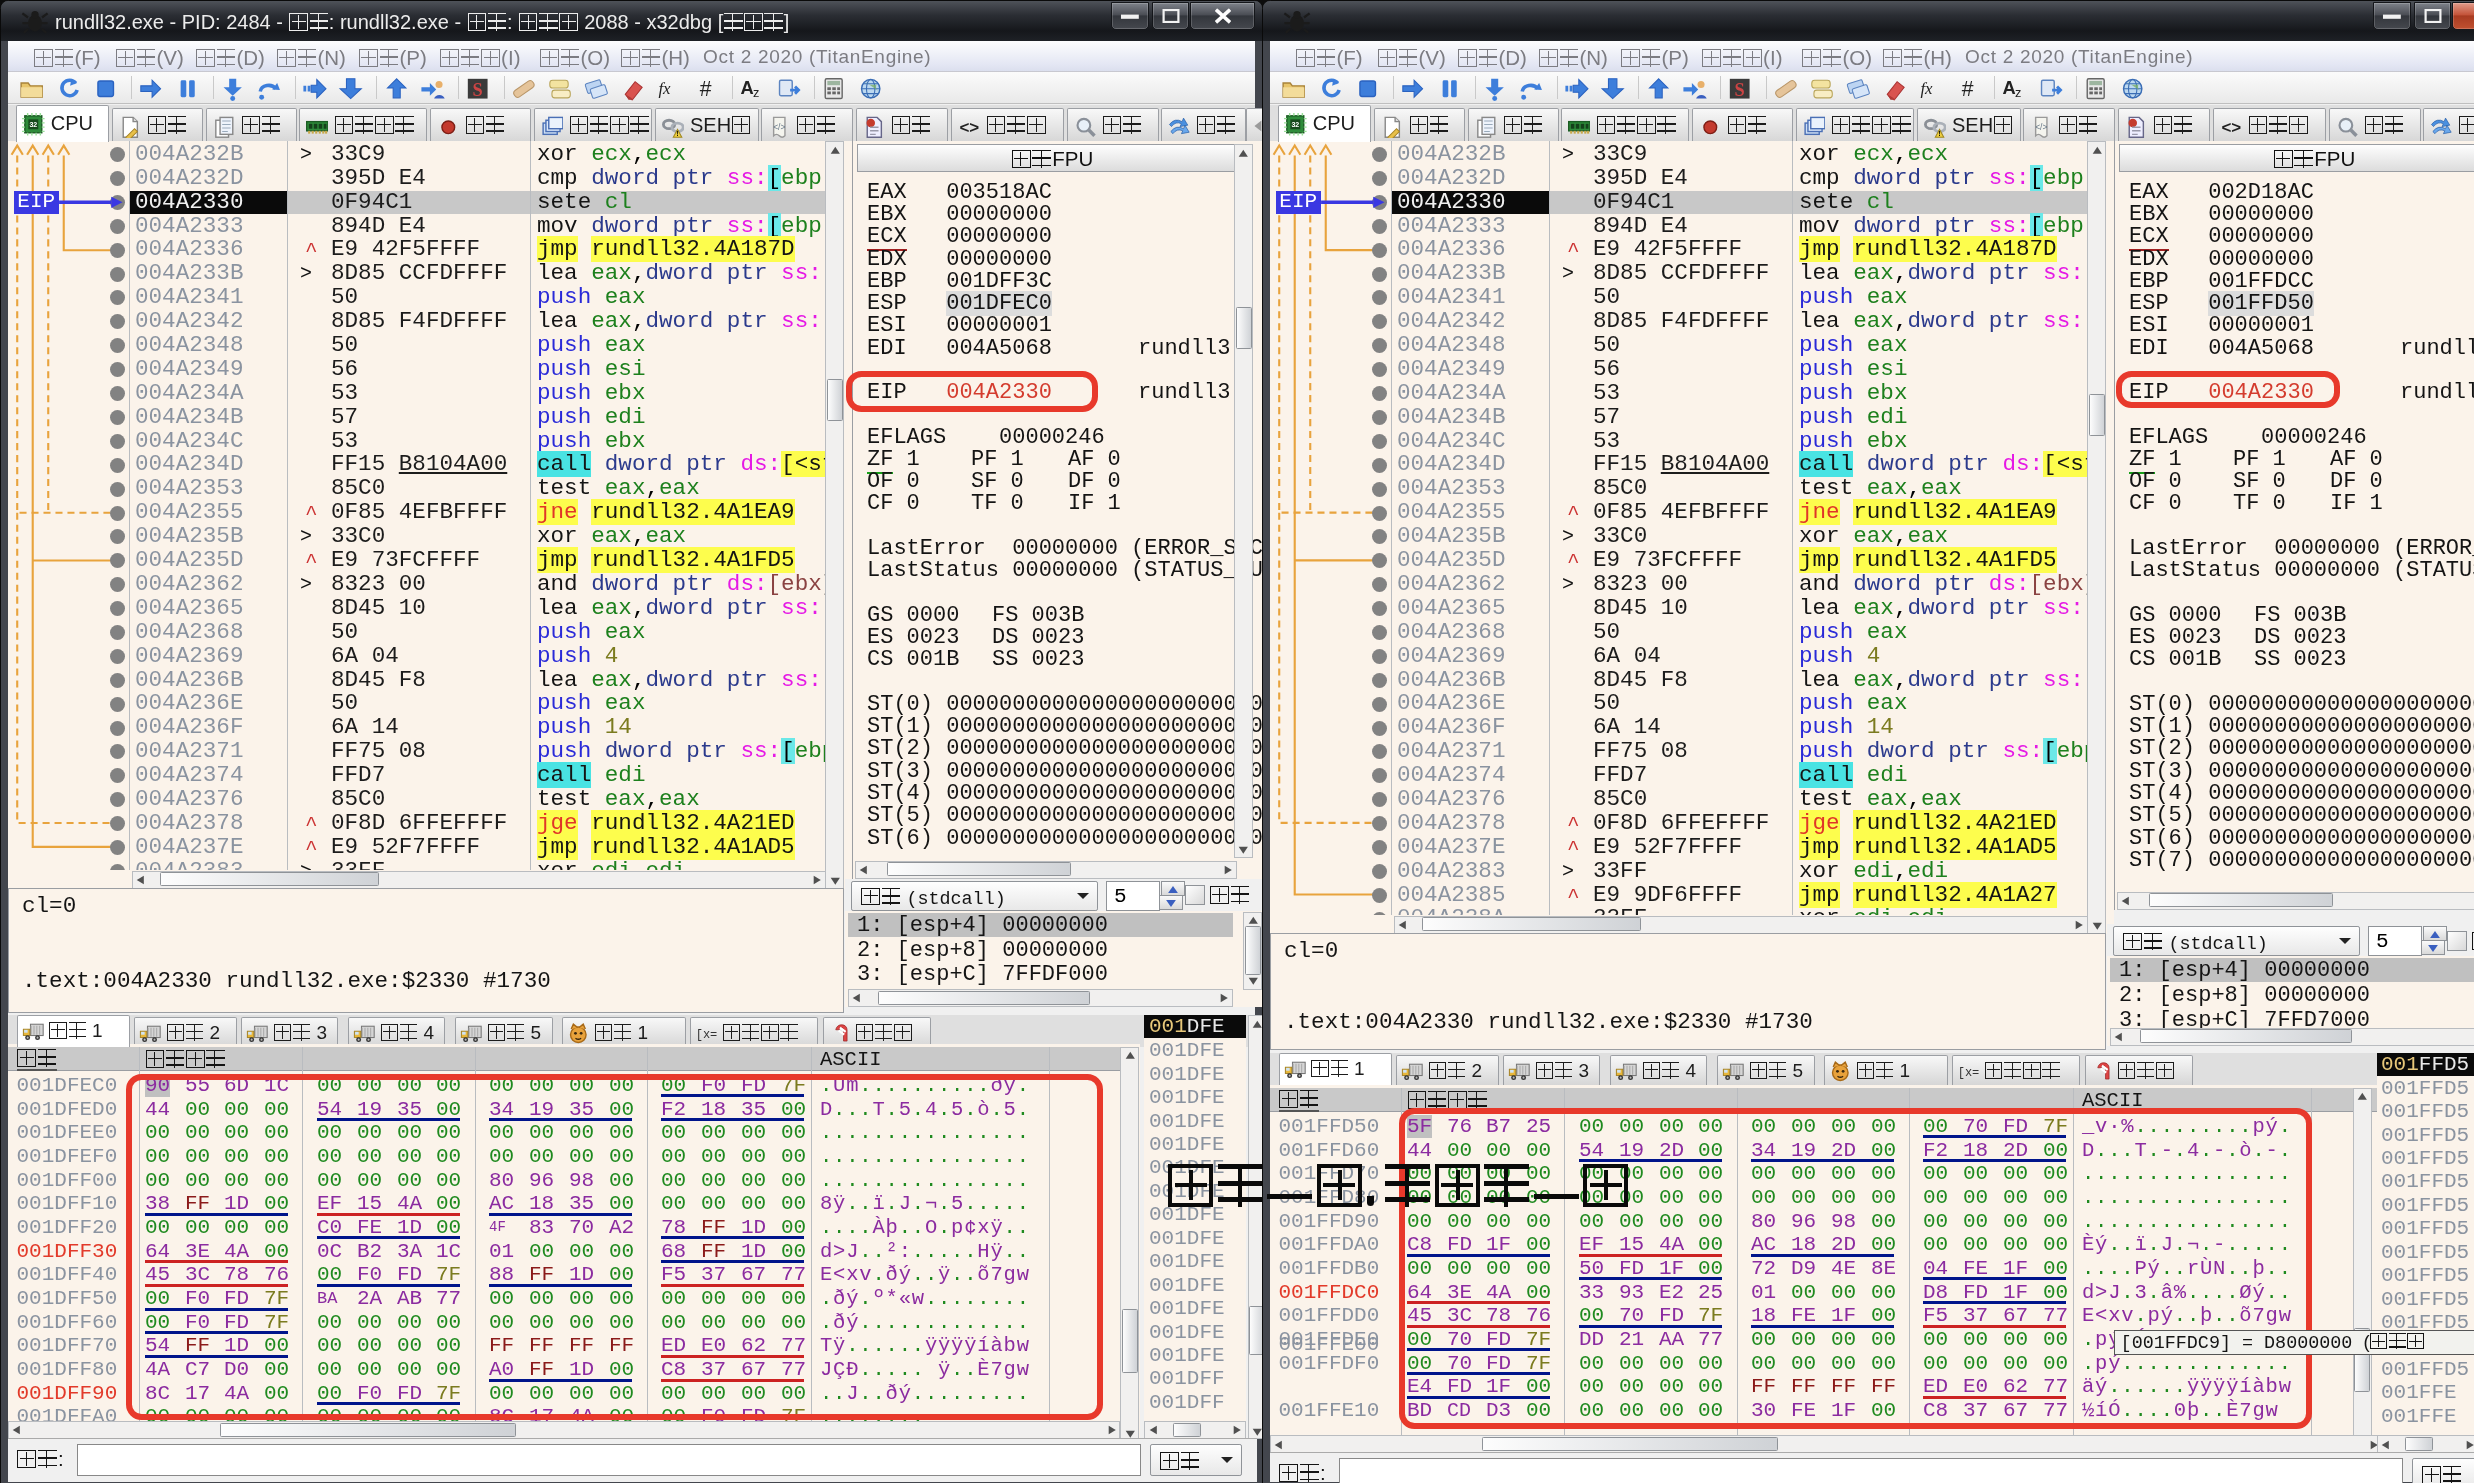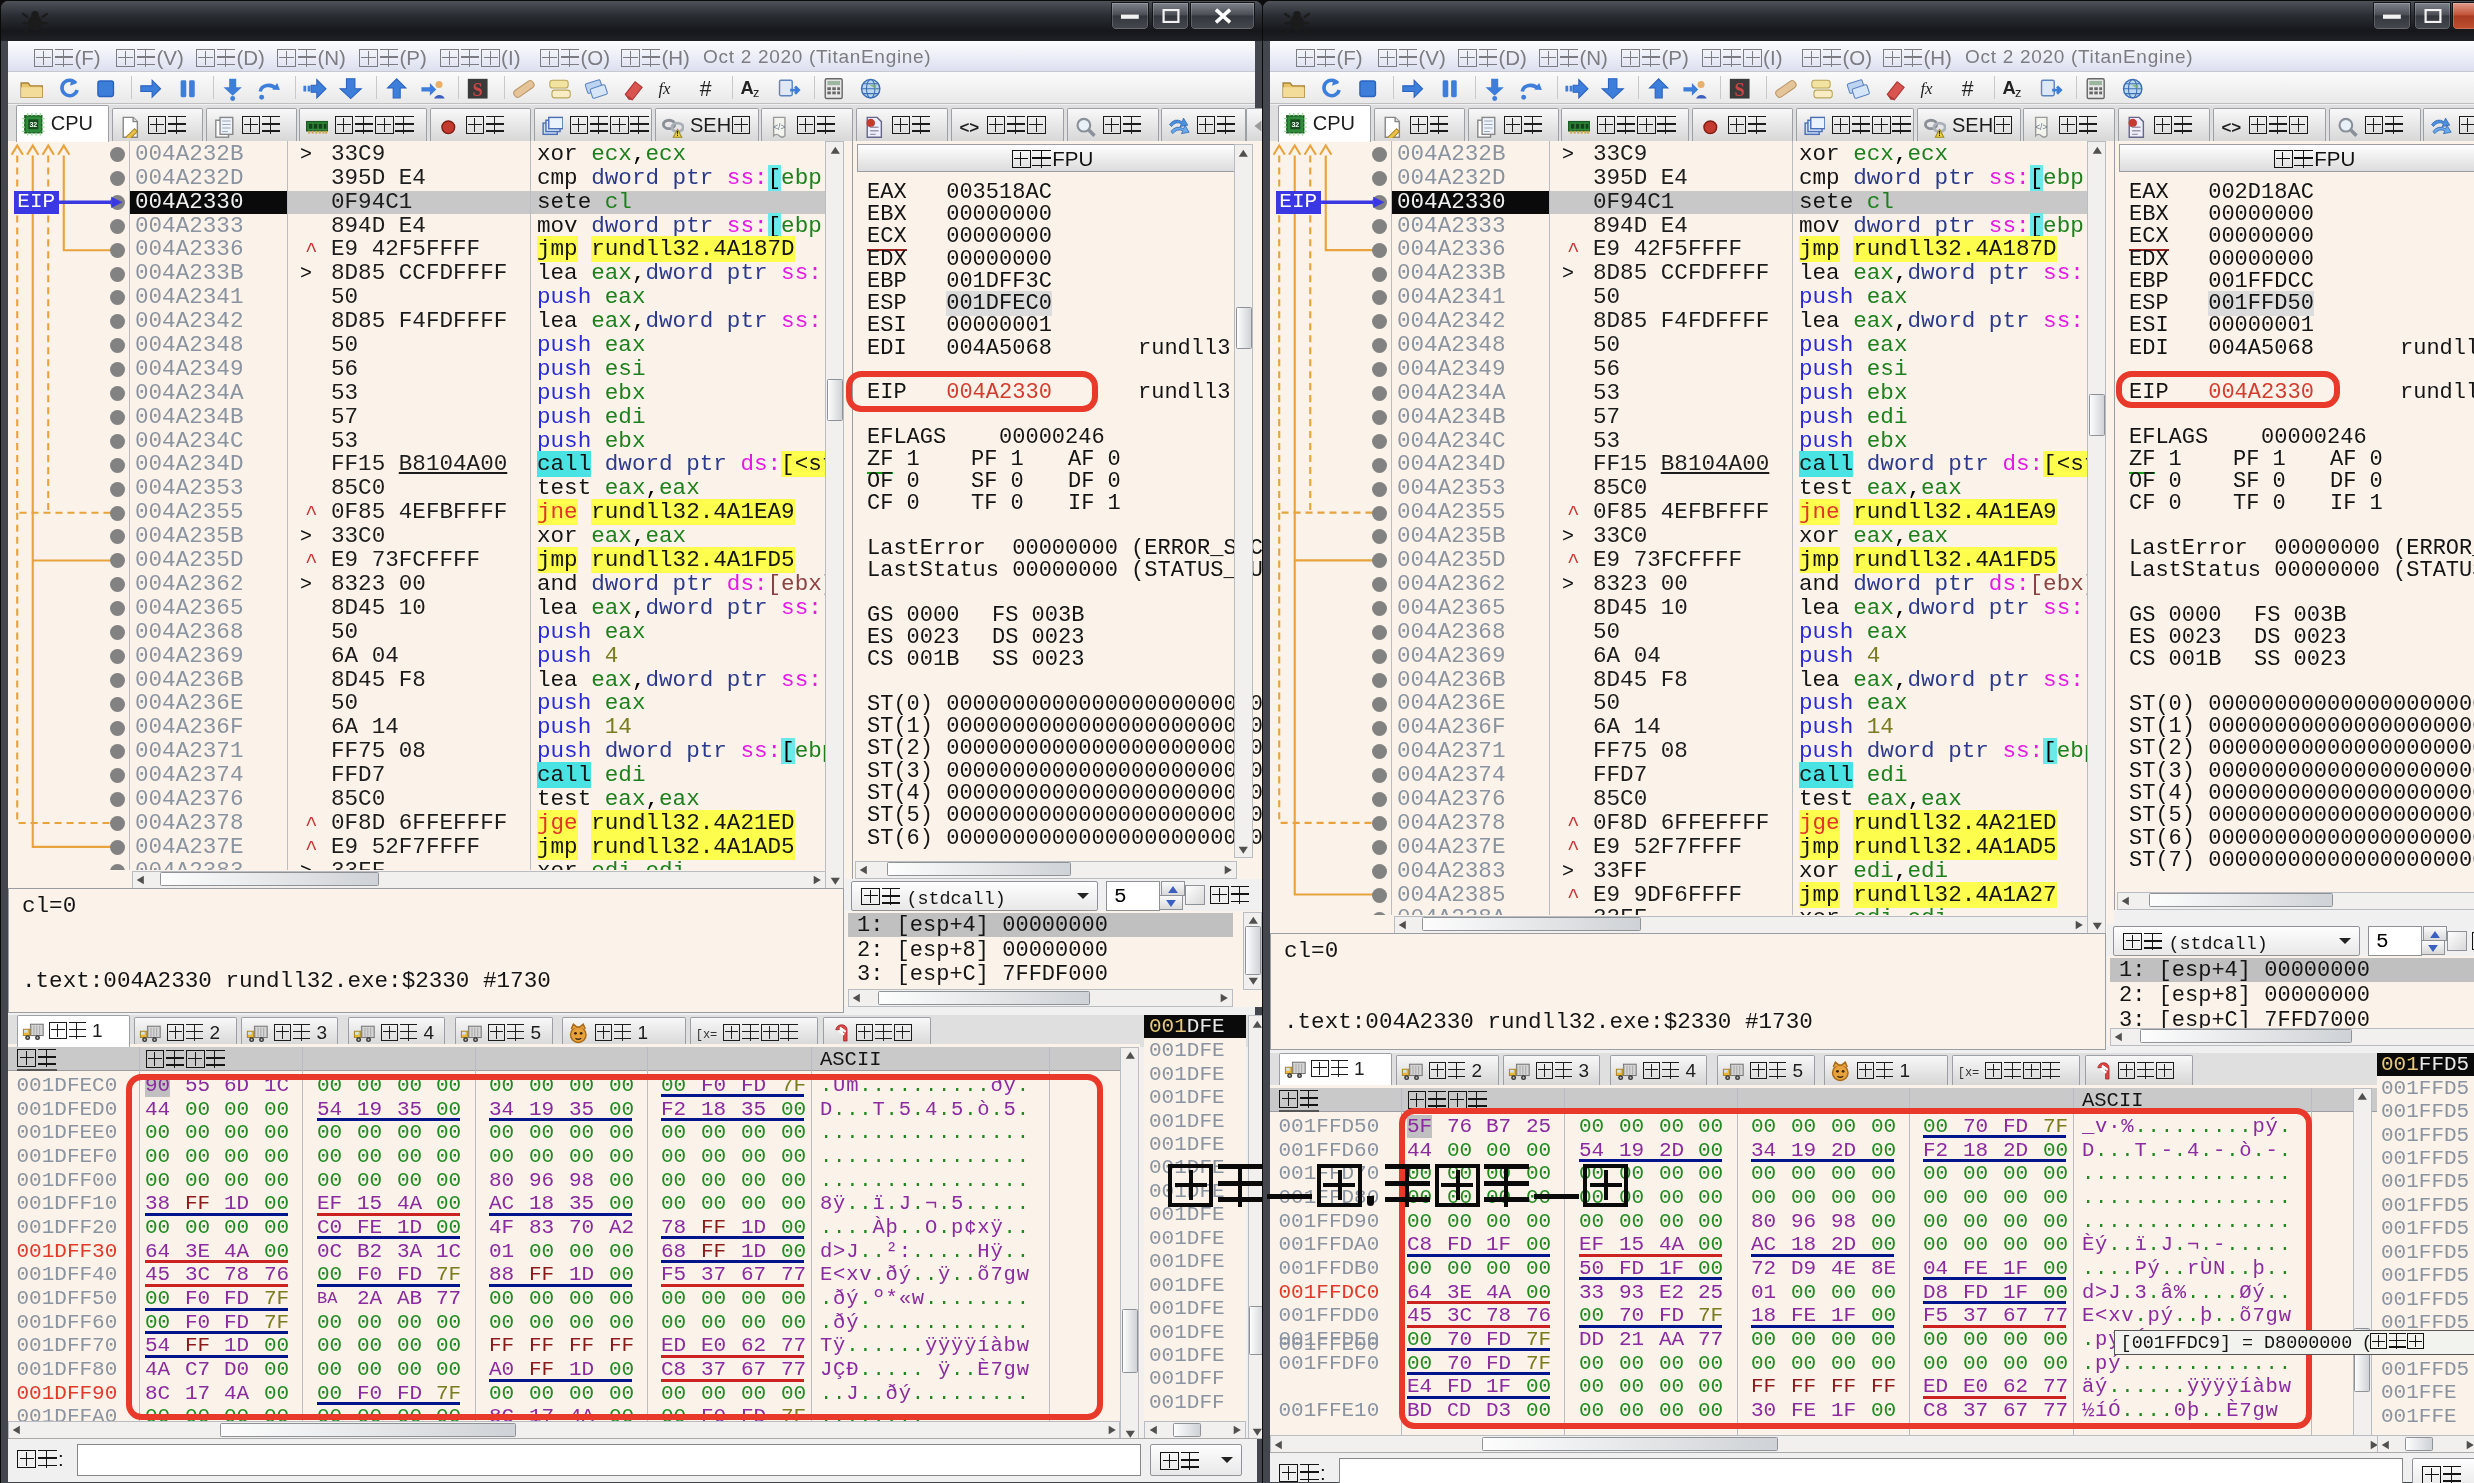--- a/index.html
+++ b/index.html
@@ -50,20 +50,21 @@
 .combo{position:absolute;background:linear-gradient(#fefefe,#e8e8e8);border:1.4px solid #8f9398;border-radius:2.1px}
 .carr{position:absolute;right:8.5px;top:50%;margin-top:-3.5px;width:0;height:0;border:6.4px solid transparent;border-top-color:#222;border-bottom:none}
 </style></head><body>
 <div class="win" style="left:0px;width:1263px">
     <div class="tbar">
       <svg class="abs" style="left:20px;top:7.8px" width="28" height="25.4" viewBox="0 0 20 18">
 <ellipse cx="10" cy="10" rx="5" ry="6" fill="#1b1b1b"></ellipse>
         <circle cx="10" cy="4" r="2.6" fill="#1b1b1b"></circle>
 <path d="M5 6 L1 3 M5 10 L1 10 M5 14 L2 17 M15 6 L19 3 M15 10 L19 10 M15 14 L18 17" stroke="#1b1b1b" stroke-width="1.6" fill="none"></path>
       </svg>
+      <div class="ttxt">rundll32.exe - PID: 2484 - <i class="cj a"></i><i class="cj b"></i>: rundll32.exe - <i class="cj a"></i><i class="cj b"></i>: <i class="cj a"></i><i class="cj b"></i><i class="cj a"></i> 2088 - x32dbg [<i class="cj b"></i><i class="cj a"></i><i class="cj b"></i>]</div>
   <div class="cbtn" style="left:1110px;width:38px">
         <svg class="glyph" width="18.4" height="5.6" viewBox="0 0 26 8">
           <rect x="0" y="2" width="26" height="6" fill="#f2f2f2"></rect>
         </svg>
       </div>
   <div class="cbtn" style="left:1151px;width:37px">
         <svg class="glyph" width="17" height="14" viewBox="0 0 24 20">
           <rect x="1" y="1" width="22" height="18" fill="none" stroke="#f2f2f2" stroke-width="4"></rect>
         </svg>
       </div>
@@ -796,21 +797,21 @@
         <div class="row" style="left:15.5px;top:1215px;font-size:21px;line-height:23px;color:#8a93a0">001DFF20</div>
         <div class="row" style="left:144px;top:1215px;font-size:21px;line-height:23px;color:#1f8a1f;">00</div>
         <div class="row" style="left:184px;top:1215px;font-size:21px;line-height:23px;color:#1f8a1f;">00</div>
         <div class="row" style="left:223px;top:1215px;font-size:21px;line-height:23px;color:#1f8a1f;">00</div>
         <div class="row" style="left:263px;top:1215px;font-size:21px;line-height:23px;color:#1f8a1f;">00</div>
         <div class="abs" style="left:316px;top:1235px;width:143px;height:2.8px;background:#00148b"></div>
         <div class="row" style="left:316px;top:1215px;font-size:21px;line-height:23px;color:#8b2ba0;">C0</div>
         <div class="row" style="left:356px;top:1215px;font-size:21px;line-height:23px;color:#8b2ba0;">FE</div>
         <div class="row" style="left:396px;top:1215px;font-size:21px;line-height:23px;color:#8b2ba0;">1D</div>
         <div class="row" style="left:435px;top:1215px;font-size:21px;line-height:23px;color:#1f8a1f;">00</div>
-        <div class="row" style="left:488px;top:1215px;font-size:21px;line-height:23px;color:#8b2ba0;">4F</div>
+        <div class="row" style="left:488px;top:1215px;font-size:14px;line-height:23px;color:#8b2ba0;">4F</div>
         <div class="row" style="left:528px;top:1215px;font-size:21px;line-height:23px;color:#8b2ba0;">83</div>
         <div class="row" style="left:568px;top:1215px;font-size:21px;line-height:23px;color:#8b2ba0;">70</div>
         <div class="row" style="left:608px;top:1215px;font-size:21px;line-height:23px;color:#8b2ba0;">A2</div>
         <div class="abs" style="left:660px;top:1235px;width:143px;height:2.8px;background:#00148b"></div>
         <div class="row" style="left:660px;top:1215px;font-size:21px;line-height:23px;color:#8b2ba0;">78</div>
         <div class="row" style="left:700px;top:1215px;font-size:21px;line-height:23px;color:#8b1a1a;">FF</div>
         <div class="row" style="left:740px;top:1215px;font-size:21px;line-height:23px;color:#8b2ba0;">1D</div>
         <div class="row" style="left:780px;top:1215px;font-size:21px;line-height:23px;color:#1f8a1f;">00</div>
         <div class="row" style="left:819px;top:1215px;font-size:20.5px;line-height:23px;letter-spacing:0.8px"><span style="color:#1f8a1f">.</span><span style="color:#1f8a1f">.</span><span style="color:#1f8a1f">.</span><span style="color:#1f8a1f">.</span><span style="color:#8b2ba0">À</span><span style="color:#8b2ba0">þ</span><span style="color:#1f8a1f">.</span><span style="color:#1f8a1f">.</span><span style="color:#8b2ba0">O</span><span style="color:#1f8a1f">.</span><span style="color:#8b2ba0">p</span><span style="color:#8b2ba0">¢</span><span style="color:#8b2ba0">x</span><span style="color:#8b2ba0">ÿ</span><span style="color:#1f8a1f">.</span><span style="color:#1f8a1f">.</span></div>
         <div class="row" style="left:15.5px;top:1239px;font-size:21px;line-height:23px;color:#e23a2a">001DFF30</div>

